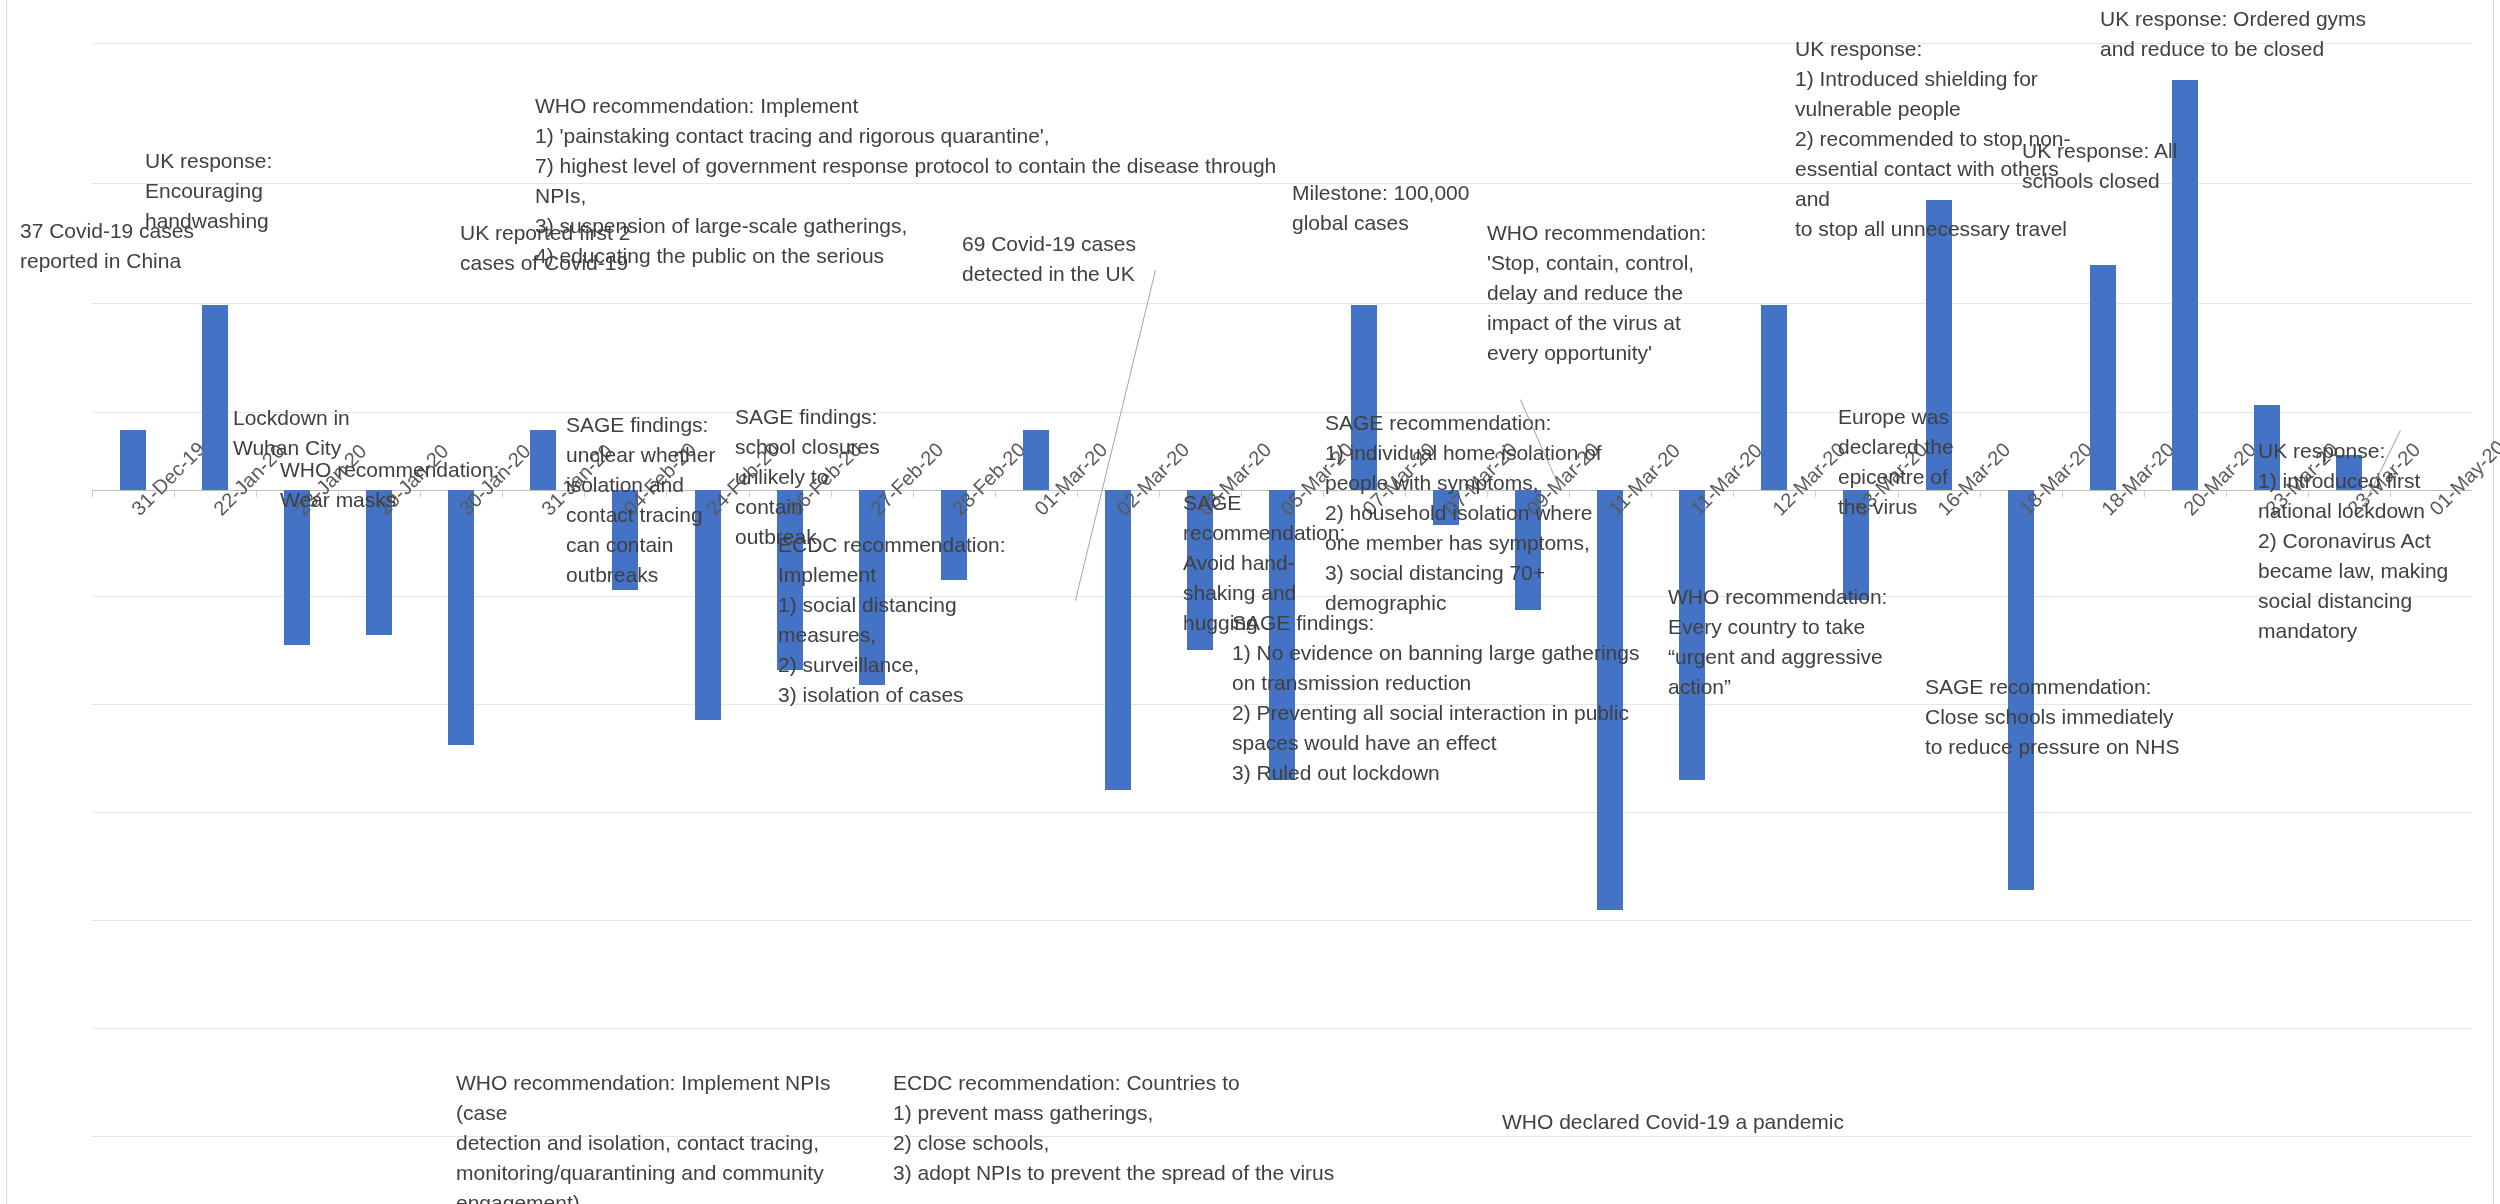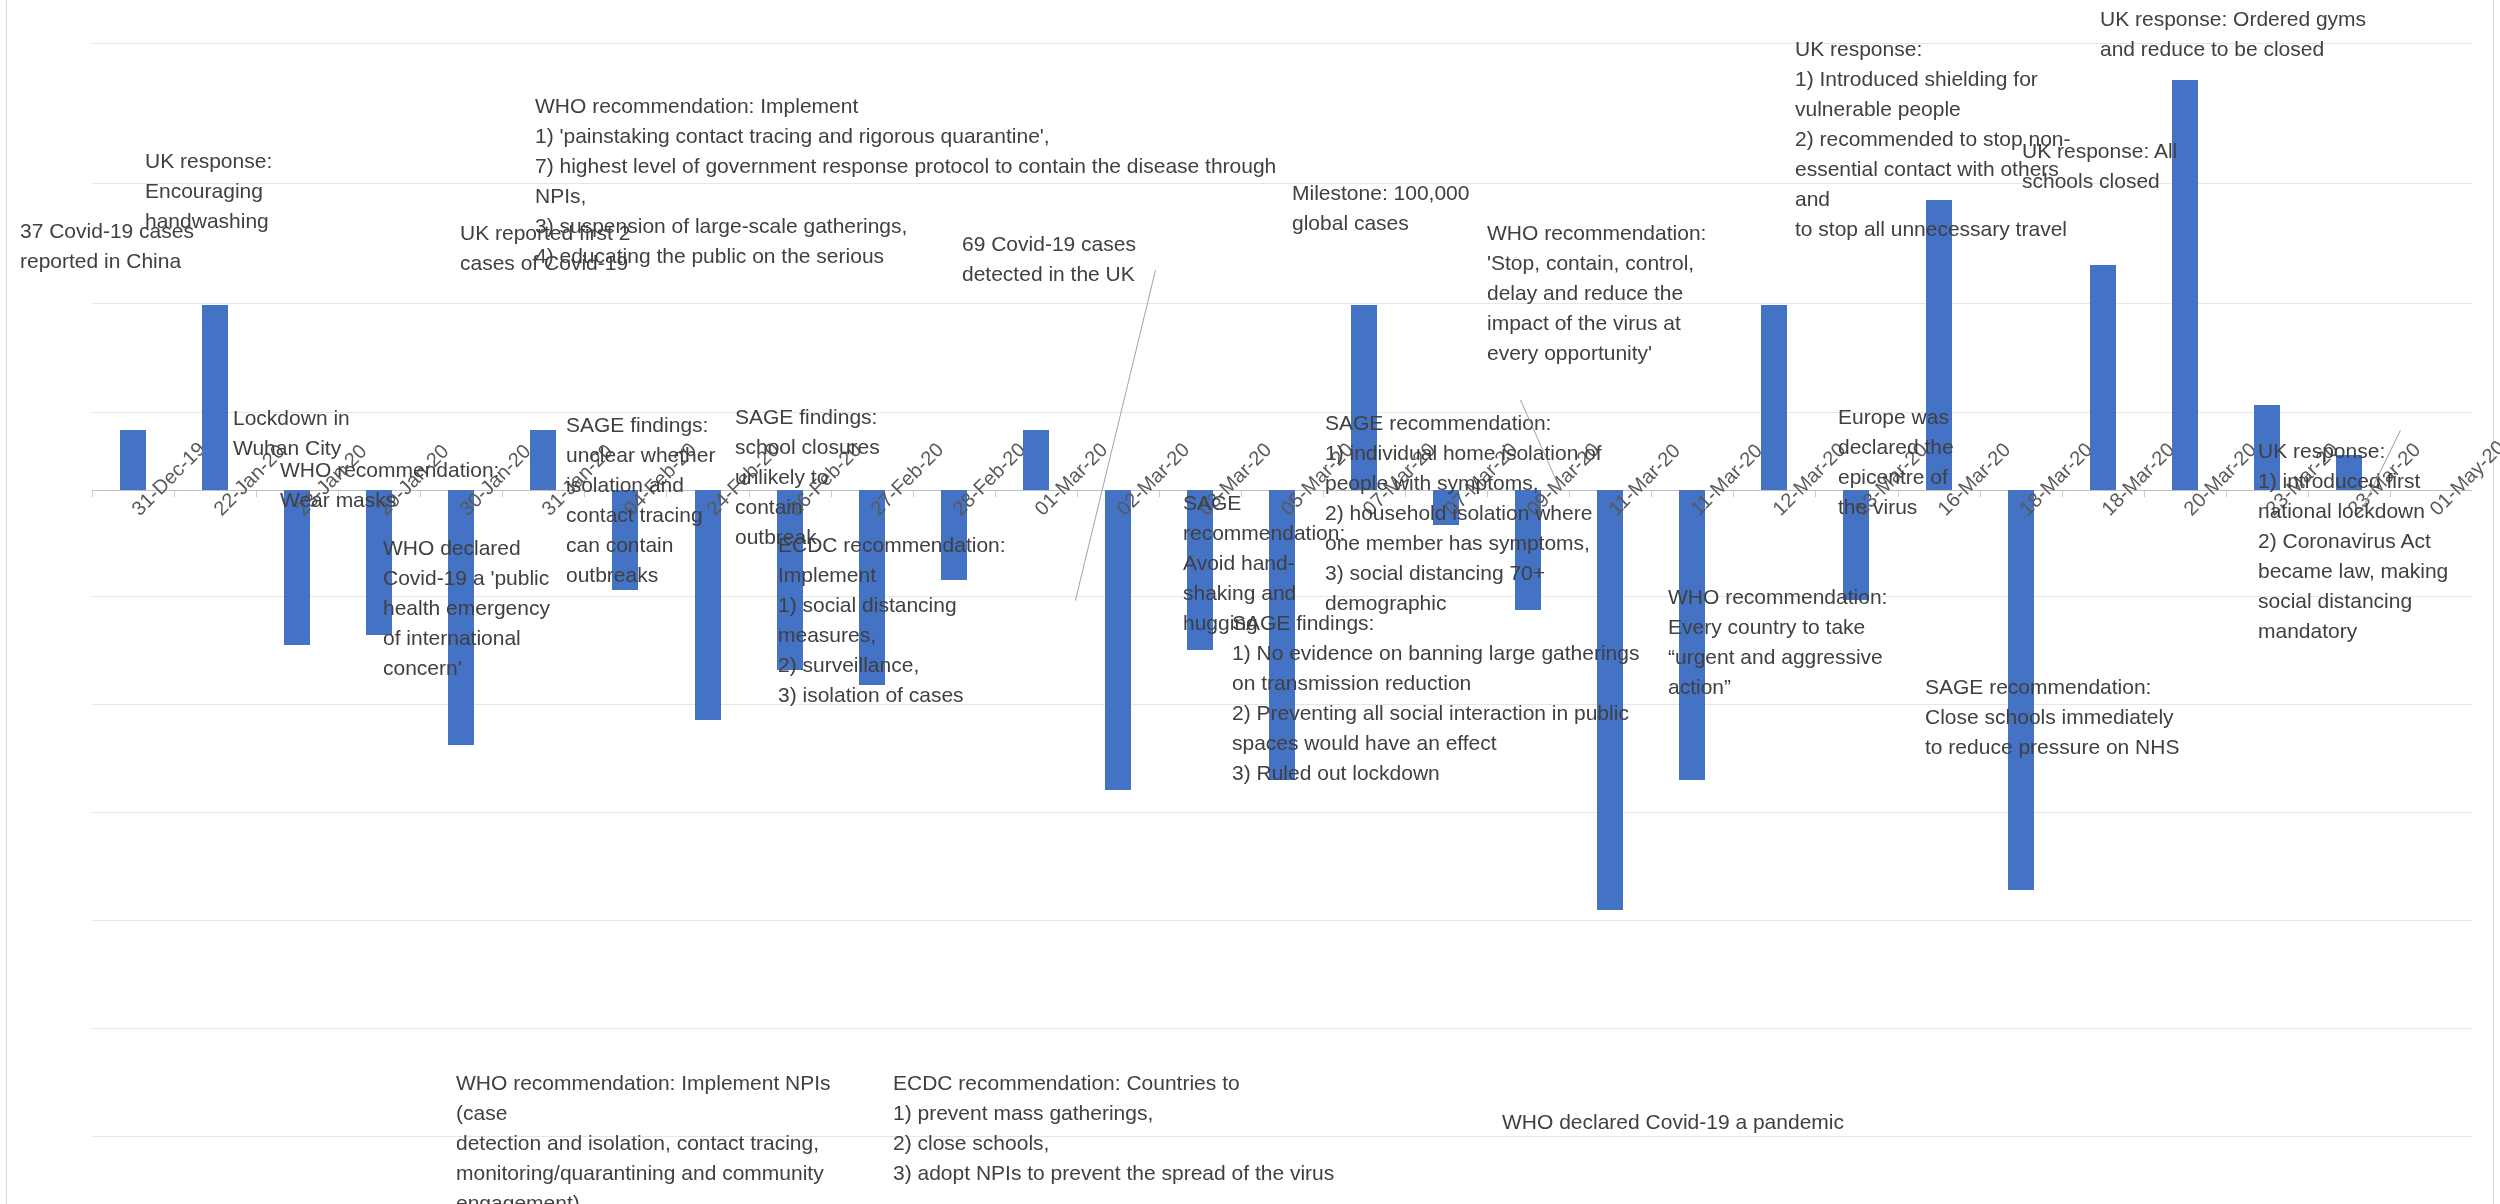--- a/index.html
+++ b/index.html
@@ -194,25 +194,20 @@
   <div class="annotation" style="left:145px; top:146px;  width:200px;">UK response:
 Encouraging
 handwashing</div>
 
   <div class="annotation" style="left:233px; top:403px;  width:190px;">Lockdown in
 Wuhan City</div>
 
   <div class="annotation" style="left:280px; top:455px;  width:220px;">WHO recommendation:
 Wear masks</div>
 
-  <div class="annotation" style="left:383px; top:533px;  width:200px;">WHO declared
-Covid-19 a 'public
-health emergency
-of international
-concern'</div>
 
   <div class="annotation" style="left:460px; top:218px;  width:220px;">UK reported first 2
 cases of Covid-19</div>
 
   <div class="annotation" style="left:566px; top:410px;  width:195px;">SAGE findings:
 unclear whether
 isolation and
 contact tracing
 can contain
 outbreaks</div>

